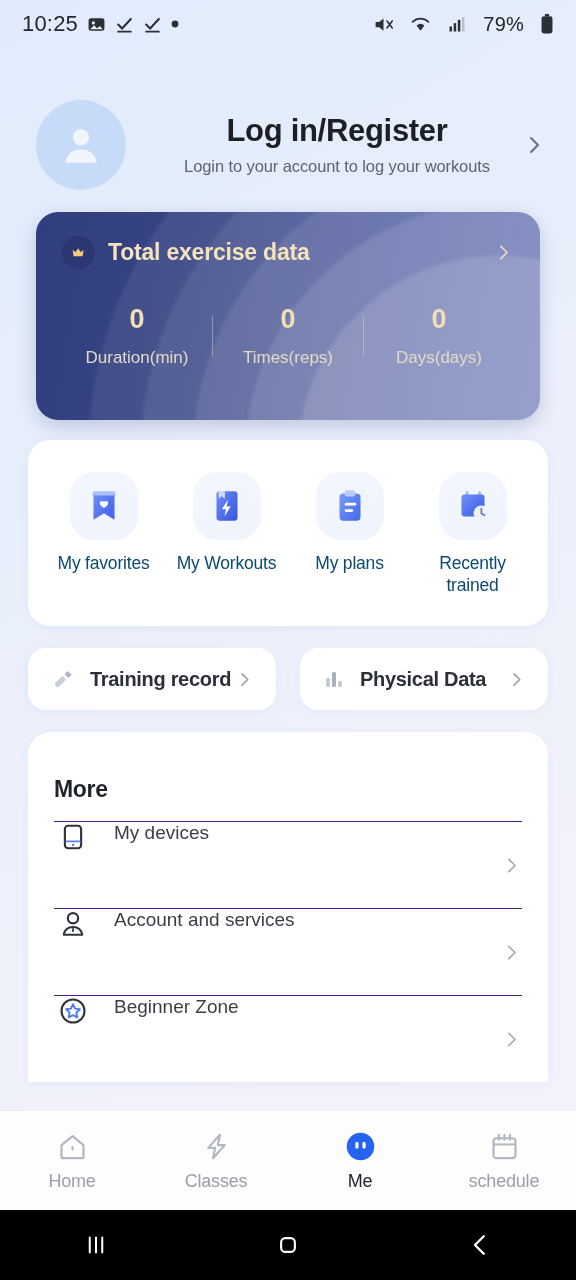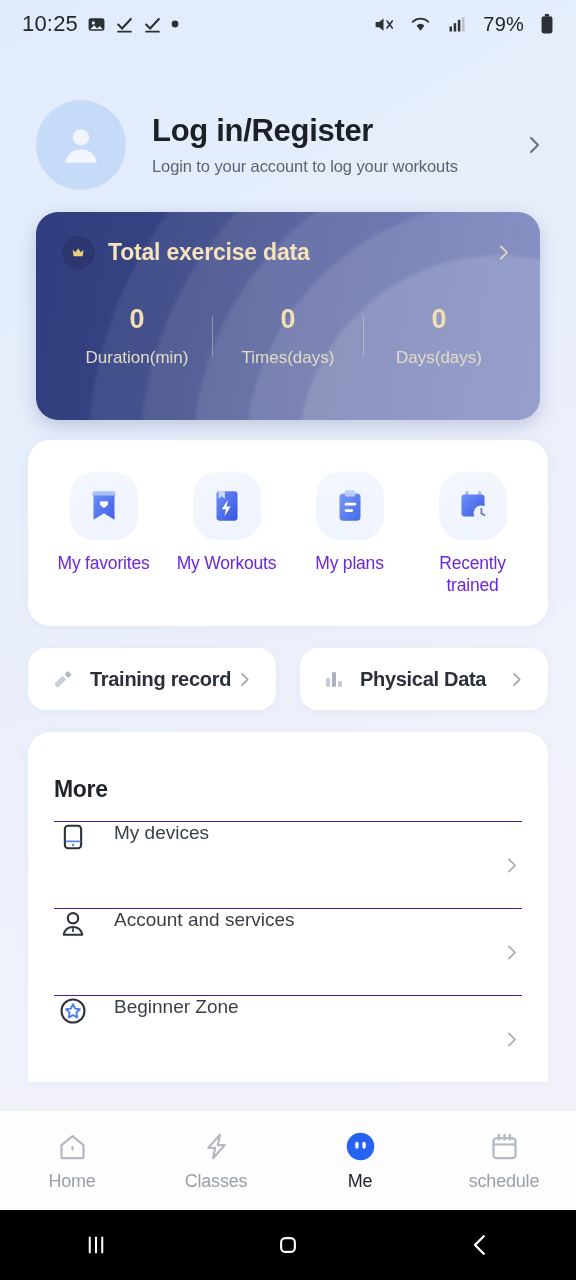--- a/index.html
+++ b/index.html
@@ -32,21 +32,21 @@
     display: flex; align-items: center;
     padding: 52px 30px 0 36px;
     height: 142px;
   }
   .avatar {
     width: 90px; height: 90px; border-radius: 50%;
     background: #c6dbf7;
     display: flex; align-items: center; justify-content: center;
     flex: 0 0 auto;
   }
-  .profile-text { margin-left: 26px; flex: 1 1 auto; }
+  .profile-text { margin-left: 26px; flex: 1 1 auto; text-align: center; }
   .profile-title {
     font-size: 31px; font-weight: bold; color: #1c2026;
     letter-spacing: -.3px; line-height: 1.1;
   }
   .profile-sub {
     margin-top: 9px;
     font-size: 16.5px; color: #5d646e; letter-spacing: -.1px;
   }
   .chev-big { color: #6b717a; }
 
@@ -109,21 +109,21 @@
   }
   .qa { flex: 1 1 0; text-align: center; }
   .qa-ico-wrap {
     width: 68px; height: 68px; margin: 0 auto;
     border-radius: 24px;
     background: linear-gradient(160deg, #f4f7fe 0%, #eef3fd 100%);
     display: flex; align-items: center; justify-content: center;
   }
   .qa-label {
     margin-top: 13px;
-    font-size: 17.5px; color: #6d28d9; line-height: 1.24;
+    font-size: 17.5px; color: #0c4a6e; line-height: 1.24;
     letter-spacing: -.2px;
   }
 
   
   .pill-row {
     margin: 22px 28px 0 28px;
     display: flex; gap: 24px;
   }
   .pill {
     flex: 1 1 0; height: 62px;
@@ -283,21 +283,21 @@
     </span>
   </div>
   <div class="tc-stats">
     <div class="stat">
       <div class="stat-val">0</div>
       <div class="stat-label">Duration(min)</div>
     </div>
     <div class="stat-div"></div>
     <div class="stat">
       <div class="stat-val">0</div>
-      <div class="stat-label">Times(days)</div>
+      <div class="stat-label">Times(reps)</div>
     </div>
     <div class="stat-div"></div>
     <div class="stat">
       <div class="stat-val">0</div>
       <div class="stat-label">Days(days)</div>
     </div>
   </div>
 </div>
 
 <div class="quick-card">

